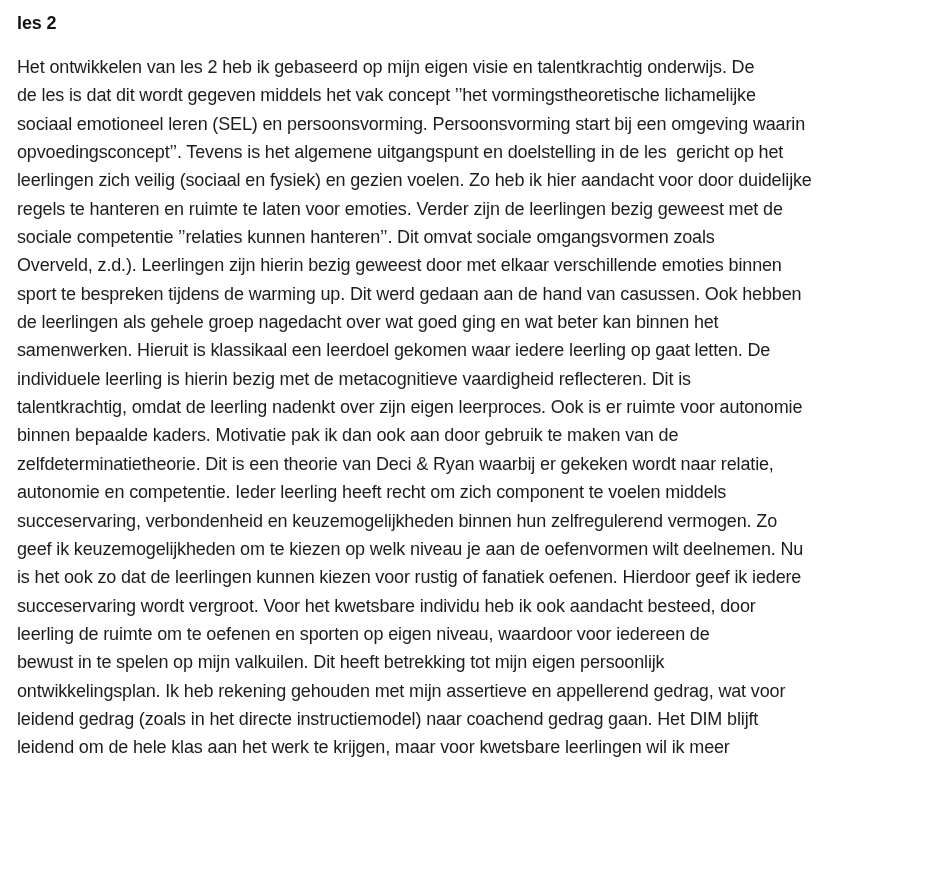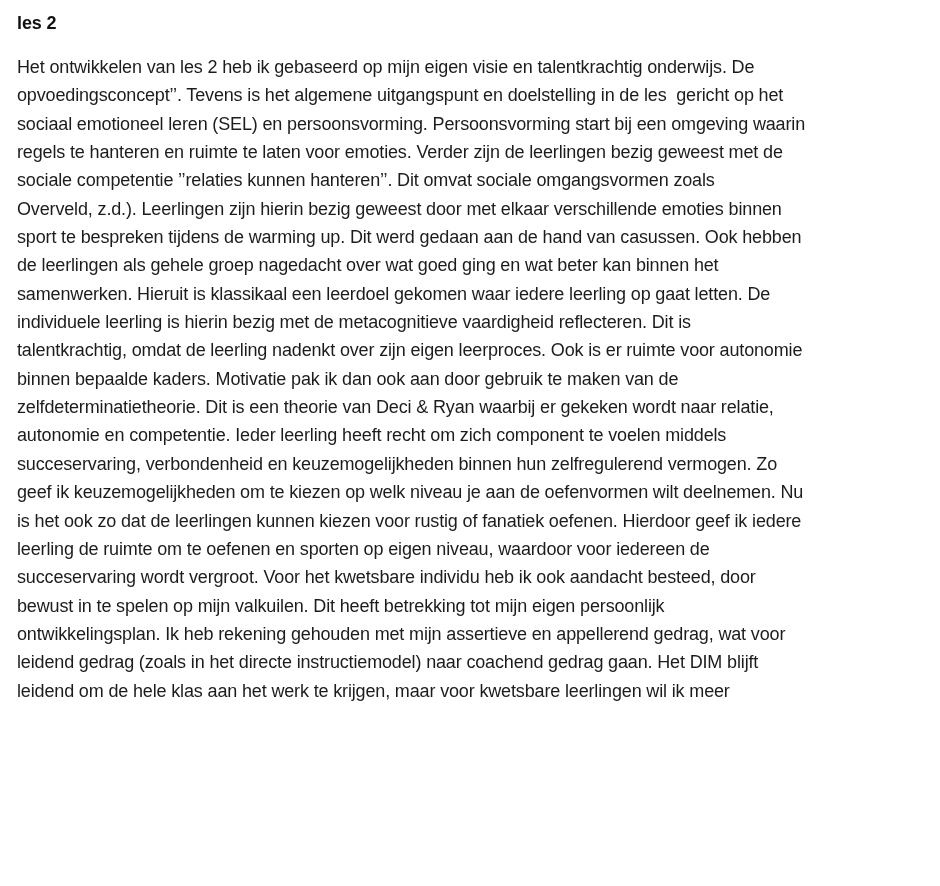--- a/index.html
+++ b/index.html
@@ -39,36 +39,38 @@
     letter-spacing: -0.15px;
   }
 </style>
 </head>
 <body>
 
 <div class="page">
   <h1 class="doc-title">les 2</h1>
   <div class="doc-paragraph">
     <div class="text-line">Het ontwikkelen van les 2 heb ik gebaseerd op mijn eigen visie en talentkrachtig onderwijs. De</div>
+    <div class="text-line">de les is dat dit wordt gegeven middels het vak concept ’’het vormingstheoretische lichamelijke</div>
+    <div class="text-line">sociaal emotioneel leren (SEL) en persoonsvorming. Persoonsvorming start bij een omgeving waarin</div>
     <div class="text-line">opvoedingsconcept’’. Tevens is het algemene uitgangspunt en doelstelling in de les  gericht op het</div>
-    <div class="text-line">sociaal emotioneel leren (SEL) en persoonsvorming. Persoonsvorming start bij een omgeving waarin</div>
+    <div class="text-line">leerlingen zich veilig (sociaal en fysiek) en gezien voelen. Zo heb ik hier aandacht voor door duidelijke</div>
     <div class="text-line">regels te hanteren en ruimte te laten voor emoties. Verder zijn de leerlingen bezig geweest met de</div>
     <div class="text-line">sociale competentie ’’relaties kunnen hanteren’’. Dit omvat sociale omgangsvormen zoals</div>
     <div class="text-line">Overveld, z.d.). Leerlingen zijn hierin bezig geweest door met elkaar verschillende emoties binnen</div>
     <div class="text-line">sport te bespreken tijdens de warming up. Dit werd gedaan aan de hand van casussen. Ook hebben</div>
     <div class="text-line">de leerlingen als gehele groep nagedacht over wat goed ging en wat beter kan binnen het</div>
     <div class="text-line">samenwerken. Hieruit is klassikaal een leerdoel gekomen waar iedere leerling op gaat letten. De</div>
     <div class="text-line">individuele leerling is hierin bezig met de metacognitieve vaardigheid reflecteren. Dit is</div>
     <div class="text-line">talentkrachtig, omdat de leerling nadenkt over zijn eigen leerproces. Ook is er ruimte voor autonomie</div>
     <div class="text-line">binnen bepaalde kaders. Motivatie pak ik dan ook aan door gebruik te maken van de</div>
     <div class="text-line">zelfdeterminatietheorie. Dit is een theorie van Deci &amp; Ryan waarbij er gekeken wordt naar relatie,</div>
     <div class="text-line">autonomie en competentie. Ieder leerling heeft recht om zich component te voelen middels</div>
     <div class="text-line">succeservaring, verbondenheid en keuzemogelijkheden binnen hun zelfregulerend vermogen. Zo</div>
     <div class="text-line">geef ik keuzemogelijkheden om te kiezen op welk niveau je aan de oefenvormen wilt deelnemen. Nu</div>
     <div class="text-line">is het ook zo dat de leerlingen kunnen kiezen voor rustig of fanatiek oefenen. Hierdoor geef ik iedere</div>
+    <div class="text-line">succeservaring wordt vergroot. Voor het kwetsbare individu heb ik ook aandacht besteed, door</div>
     <div class="text-line">leerling de ruimte om te oefenen en sporten op eigen niveau, waardoor voor iedereen de</div>
-    <div class="text-line">succeservaring wordt vergroot. Voor het kwetsbare individu heb ik ook aandacht besteed, door</div>
     <div class="text-line">bewust in te spelen op mijn valkuilen. Dit heeft betrekking tot mijn eigen persoonlijk</div>
     <div class="text-line">ontwikkelingsplan. Ik heb rekening gehouden met mijn assertieve en appellerend gedrag, wat voor</div>
     <div class="text-line">leidend gedrag (zoals in het directe instructiemodel) naar coachend gedrag gaan. Het DIM blijft</div>
     <div class="text-line">leidend om de hele klas aan het werk te krijgen, maar voor kwetsbare leerlingen wil ik meer</div>
   </div>
 </div>
 
 </body></html>

